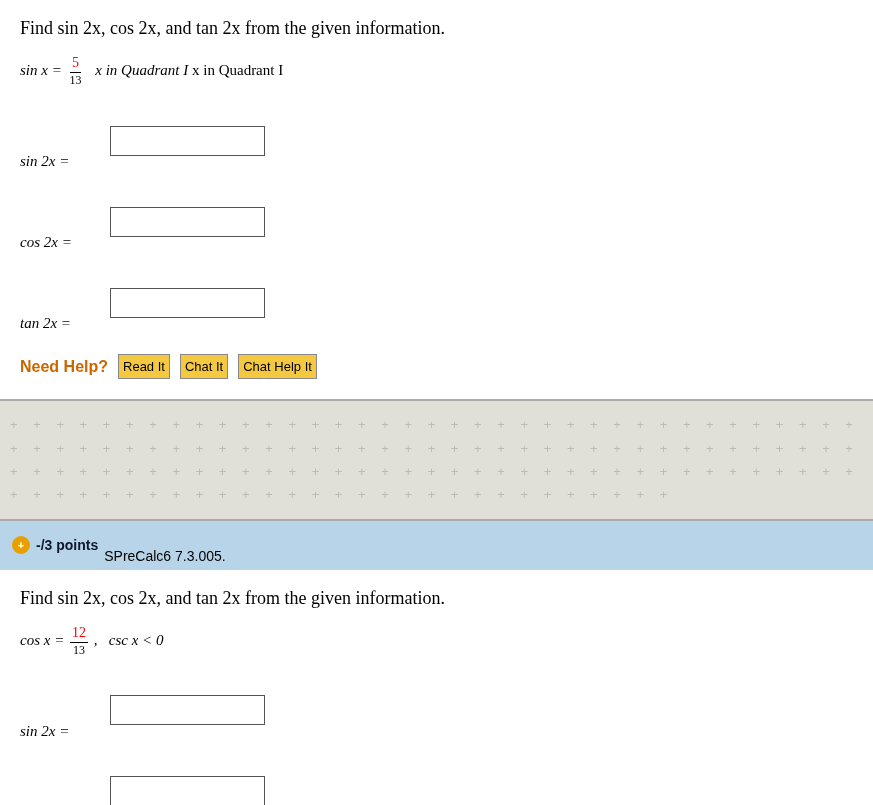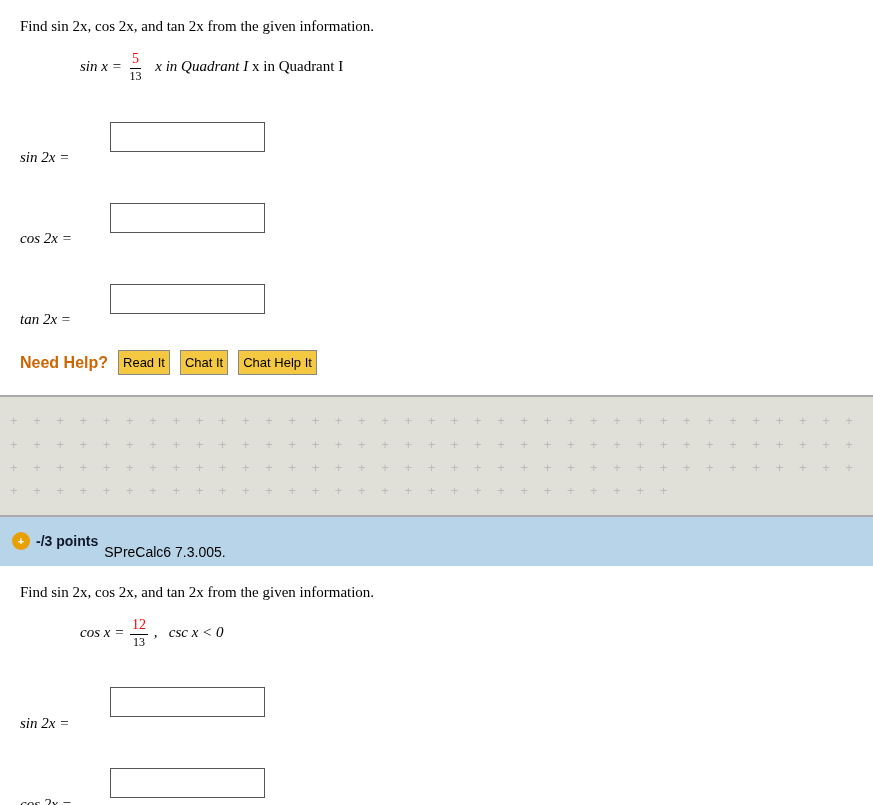--- a/index.html
+++ b/index.html
@@ -9,27 +9,26 @@
       background: #fff;
       color: #000;
     }
 
     .problem-section {
       padding: 18px 20px 20px 20px;
       background: #fff;
     }
 
     .problem-title {
-      font-size: 15px;
+      font-size: 18px;
       margin-bottom: 16px;
       font-family: 'Times New Roman', serif;
     }
 
     .given-info {
-      margin-left: 60px;
       margin-bottom: 24px;
       font-size: 15px;
       font-family: 'Times New Roman', serif;
     }
 
     .fraction {
       display: inline-flex;
       flex-direction: column;
       align-items: center;
       vertical-align: middle;

